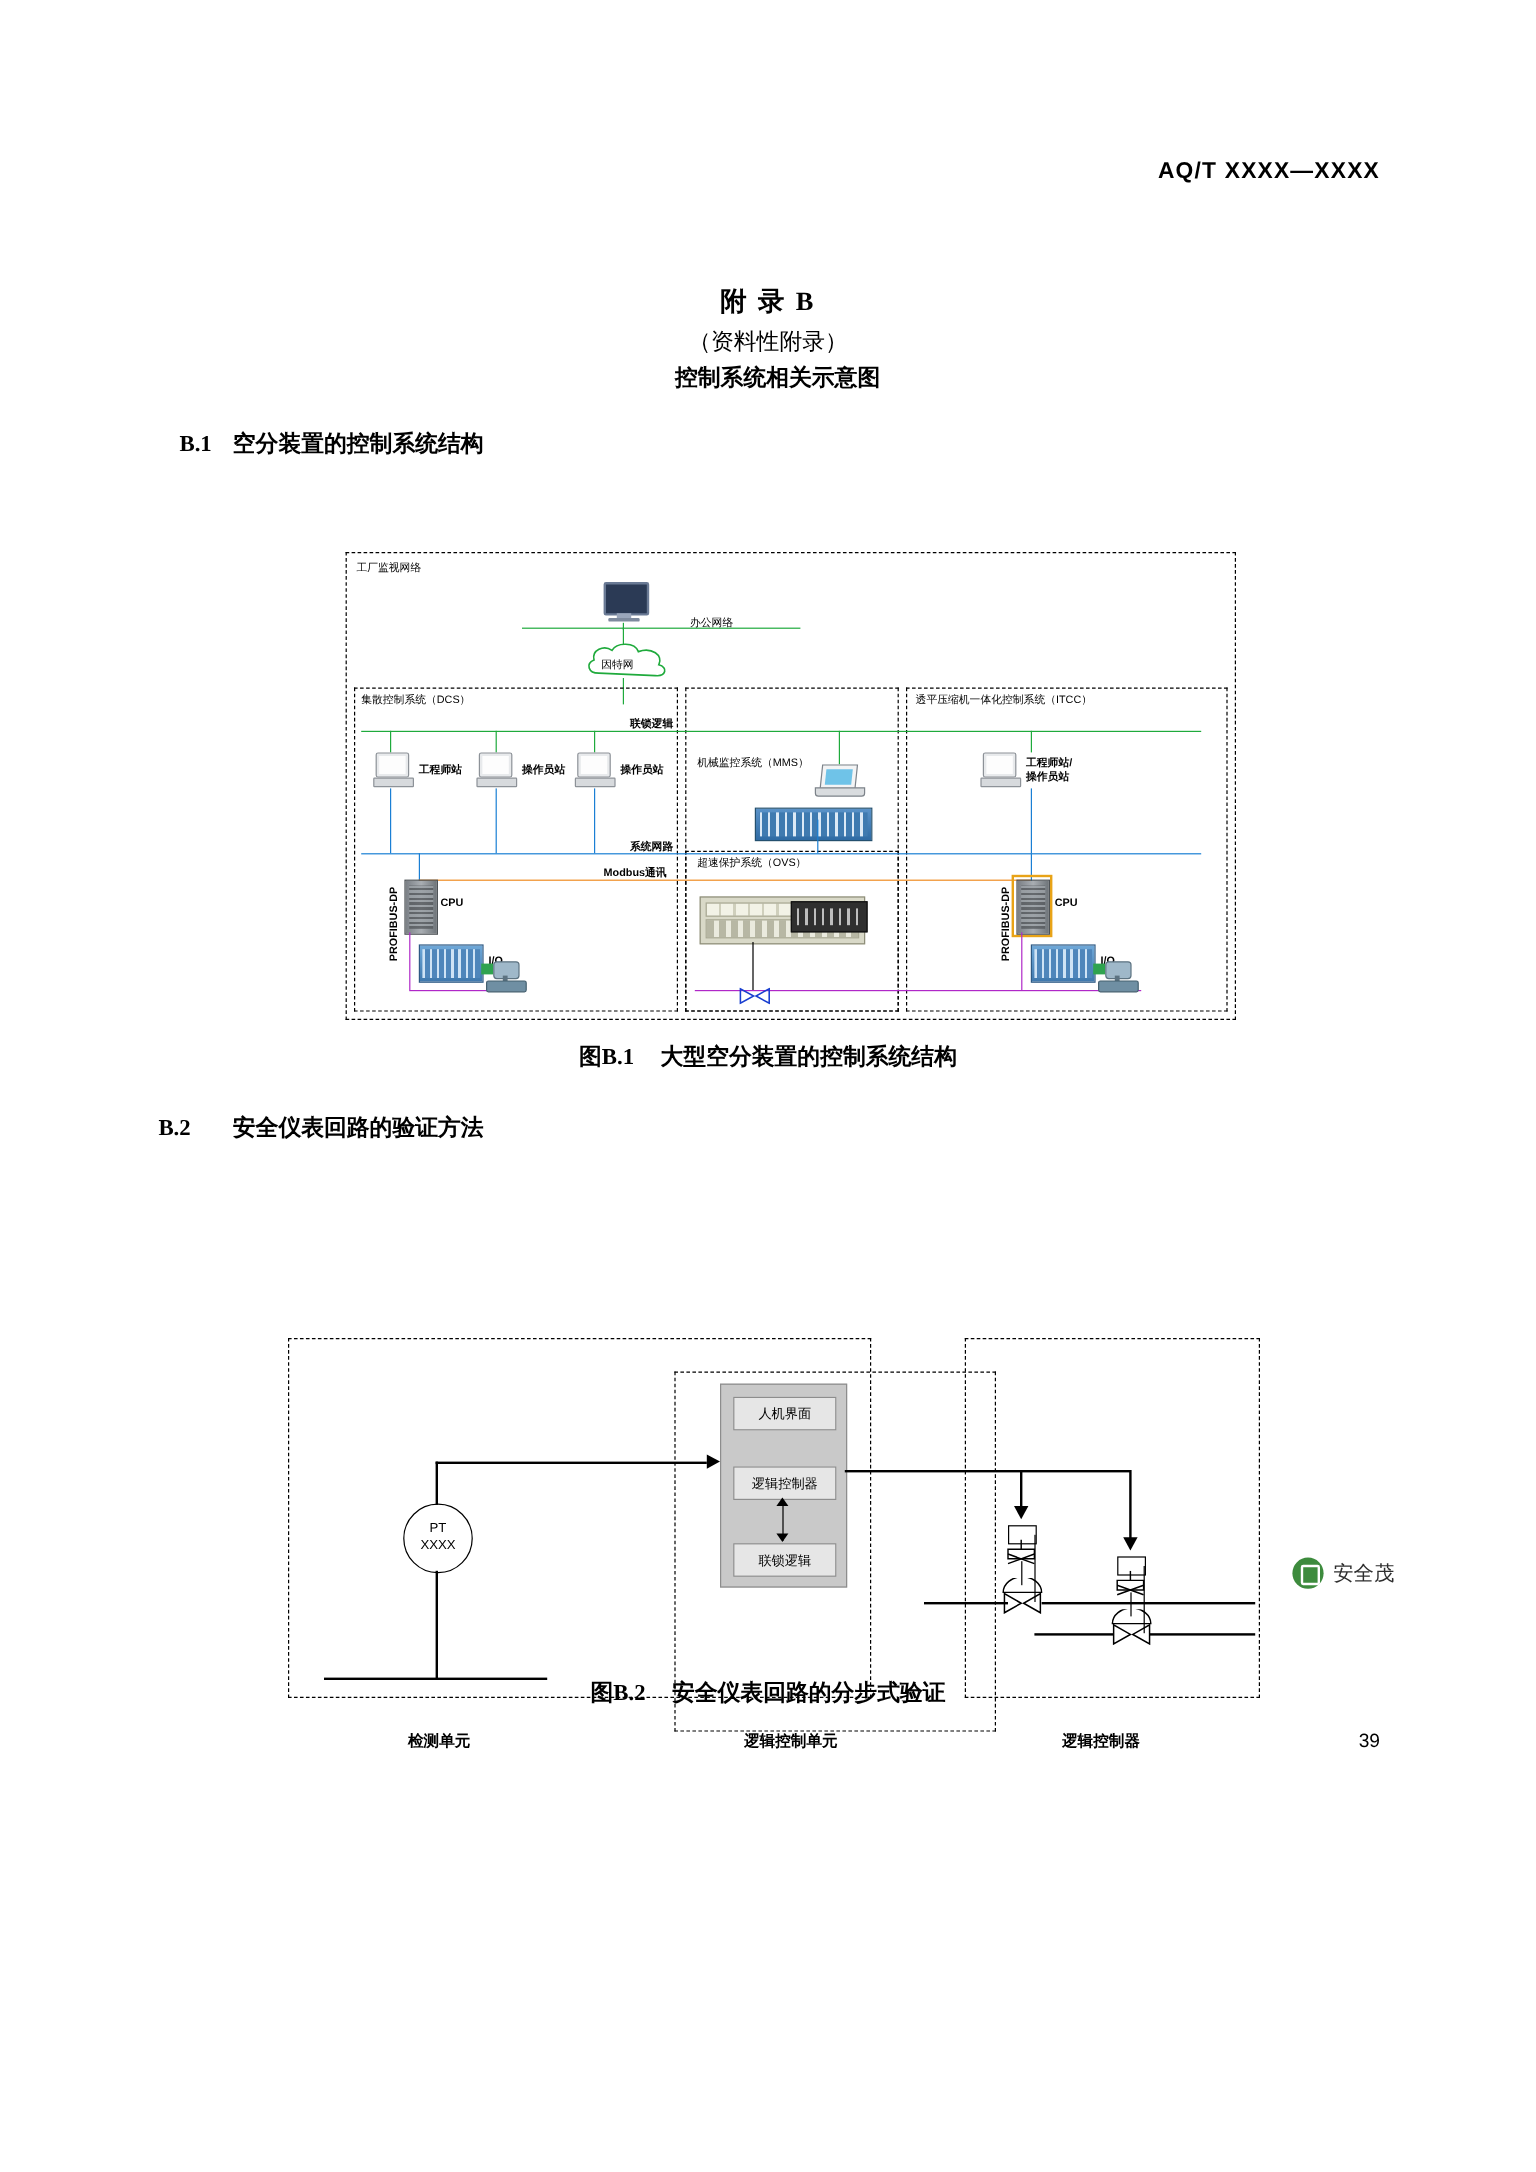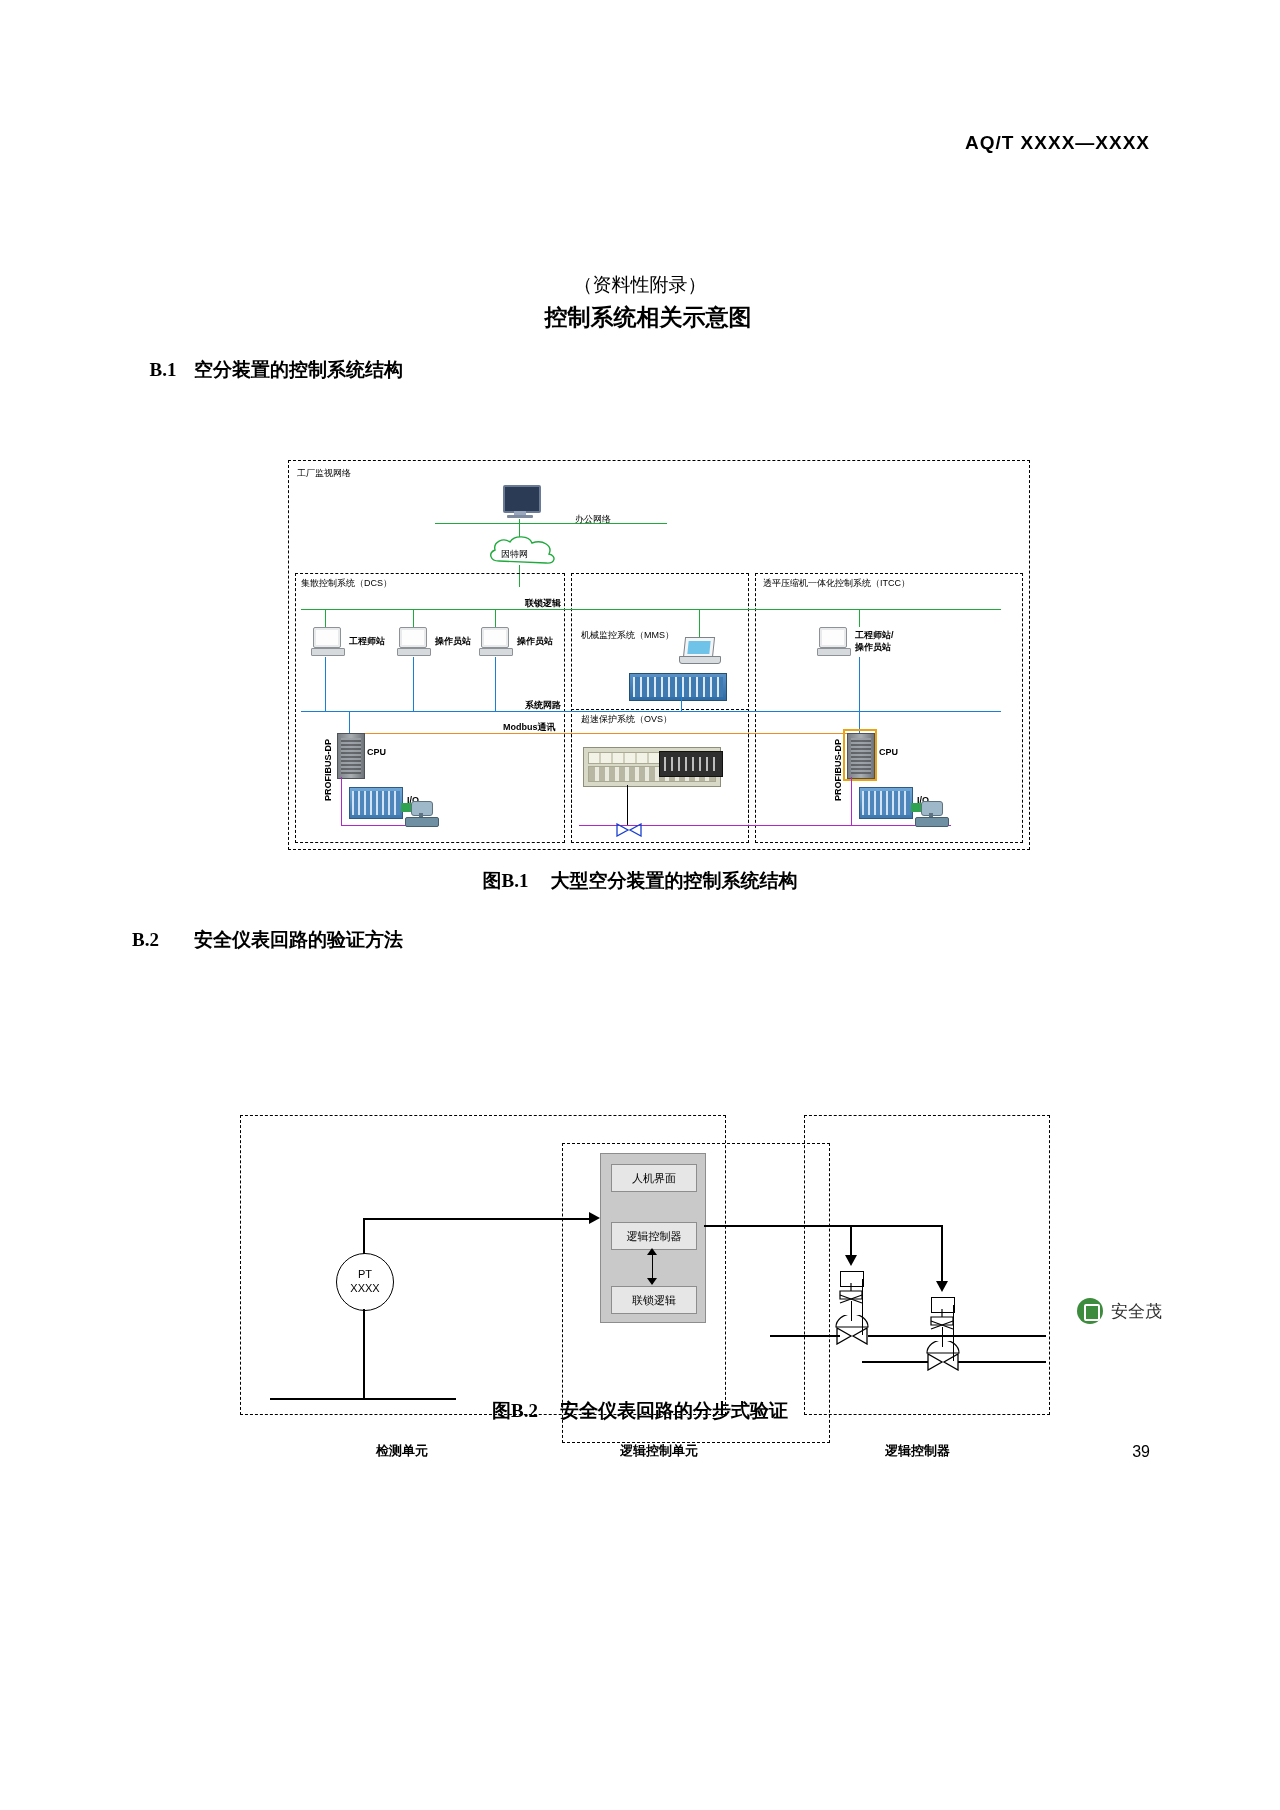--- a/index.html
+++ b/index.html
@@ -45,21 +45,21 @@
     left: 0; right: 0;
     top: 272px;
     text-align: center;
     font-size: 19px;
   }
   .appendix-sub2 {
     position: absolute;
     left: 16px; right: 0;
     top: 302px;
     text-align: center;
-    font-size: 23px;
+    font-size: 19px;
     font-weight: bold;
   }
   .sec {
     position: absolute;
     left: 132px;
     font-size: 19px;
     font-weight: bold;
   }
   .sec .num { display: inline-block; width: 62px; }
   #sec-b1 { top: 357px; text-align: center; }
@@ -368,20 +368,21 @@
   }
   .arrow-head { position:absolute; width:0;height:0; }
 </style>
 </head>
 <body>
 
 <div class="page">
 
   <div class="hdr-right">AQ/T XXXX—XXXX</div>
 
+  <div class="appendix-title">附  录  B</div>
   <div class="appendix-sub">（资料性附录）</div>
   <div class="appendix-sub2">控制系统相关示意图</div>
 
   <div class="sec" id="sec-b1">
     <span class="num">B.1</span><span>空分装置的控制系统结构</span>
   </div>
 
   <div id="fig1">
 
     <div class="lbl" style="left:8px; top:6px;">工厂监视网络</div>
@@ -611,21 +612,21 @@
     <div class="valve-sym" style="left:687px; top:238px;">
       <svg width="32" height="18" viewBox="0 0 32 18">
         <path d="M1 1 L1 17 L15 9 Z" fill="none" stroke="#000" stroke-width="1.3"></path>
         <path d="M31 1 L31 17 L17 9 Z" fill="none" stroke="#000" stroke-width="1.3"></path>
       </svg>
     </div>
     <div class="f2-line" style="left:622px; top:246px; width:66px; height:1.5px;"></div>
     <div class="f2-line" style="left:718px; top:246px; width:88px; height:1.5px;"></div>
     <div class="f2-line" style="left:713px; top:190px; width:1.2px; height:56px;"></div>
 
-    <div class="f2-caption" style="left:100px; top:327px;margin-left:36px;">检测单元</div>
+    <div class="f2-caption" style="left:100px; top:327px;">检测单元</div>
     <div class="f2-caption" style="left:380px; top:327px;">逻辑控制单元</div>
     <div class="f2-caption" style="left:645px; top:327px;">逻辑控制器</div>
   </div>
 
   <div class="fig-cap" id="cap2">
     <span>图B.2</span><span class="gap"></span><span>安全仪表回路的分步式验证</span>
   </div>
 
   <div class="page-no">39</div>
 

